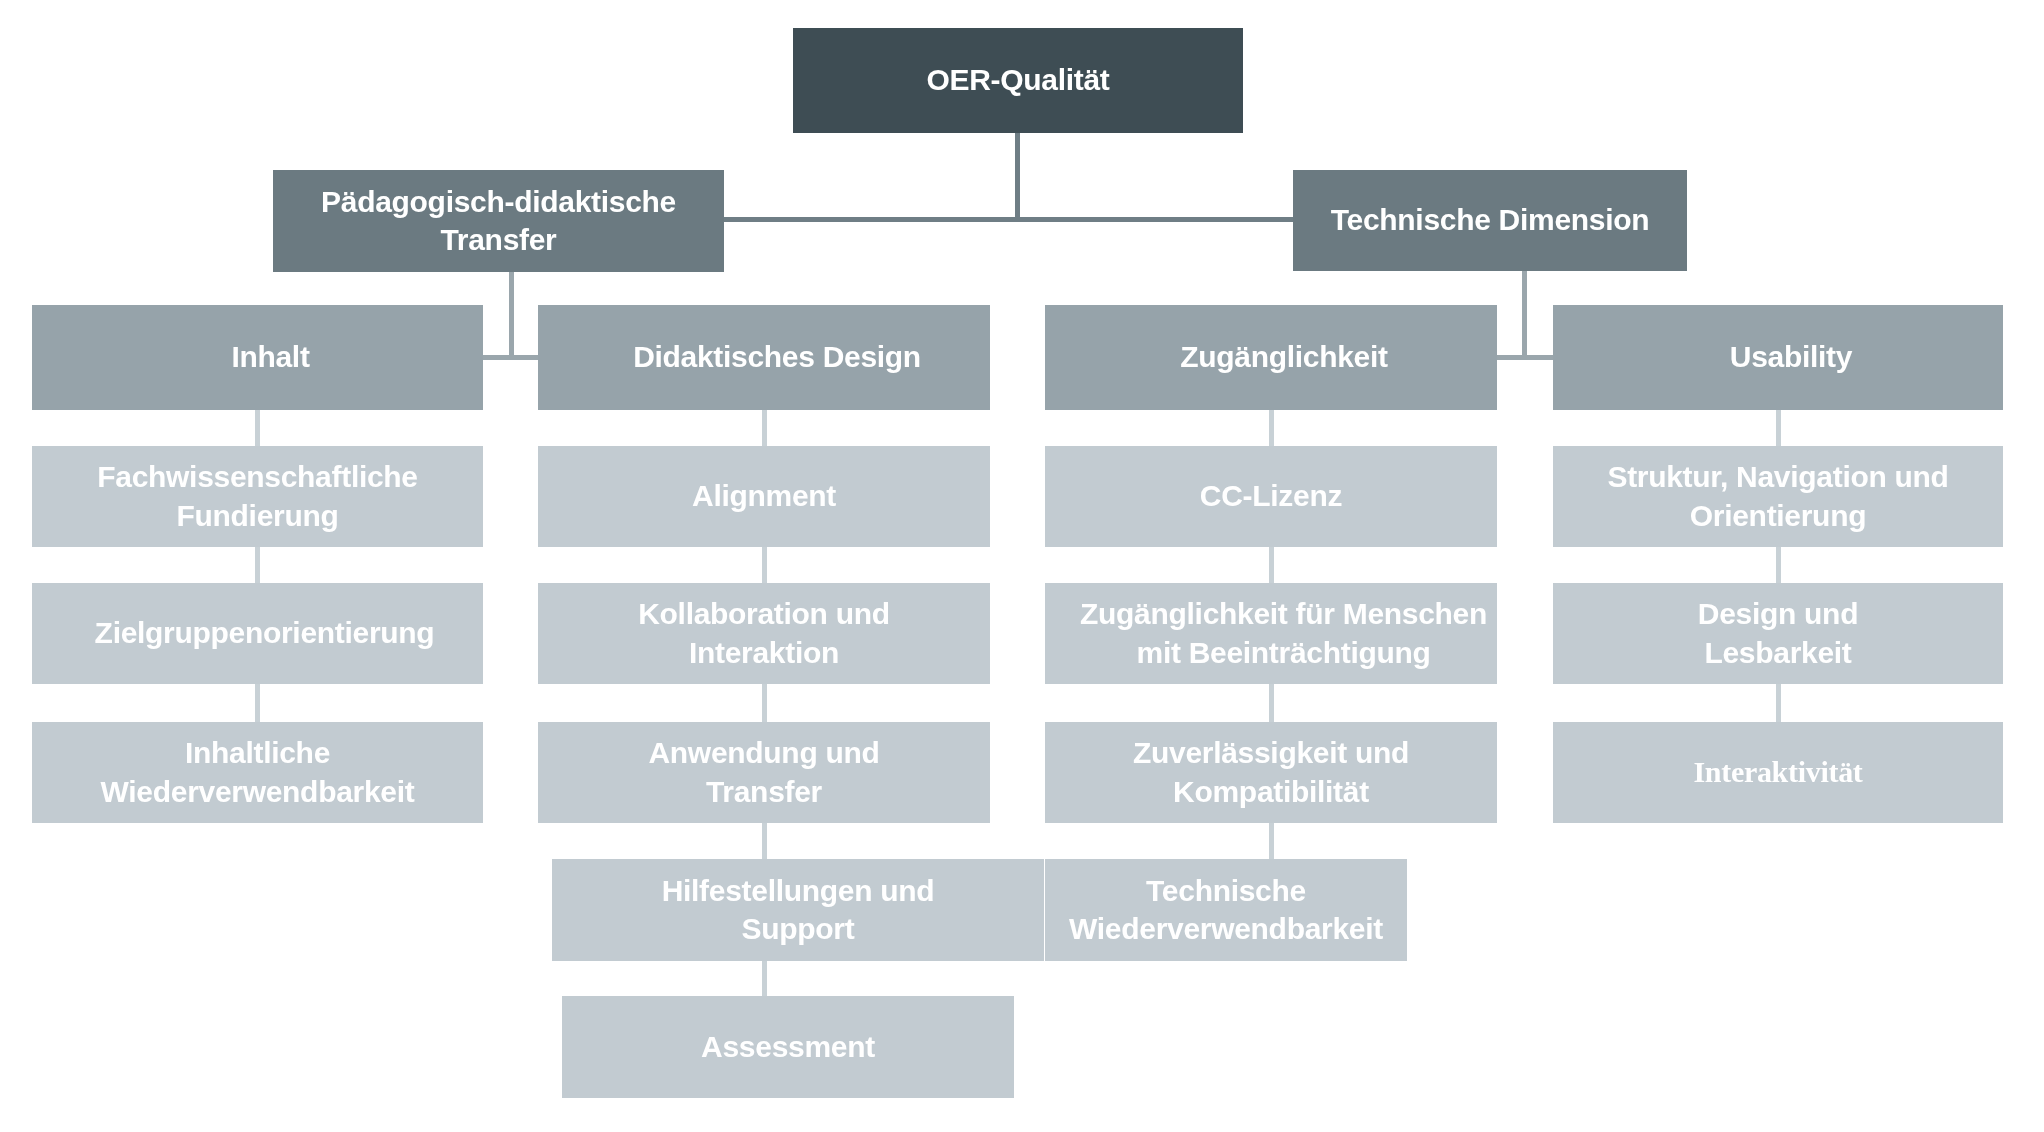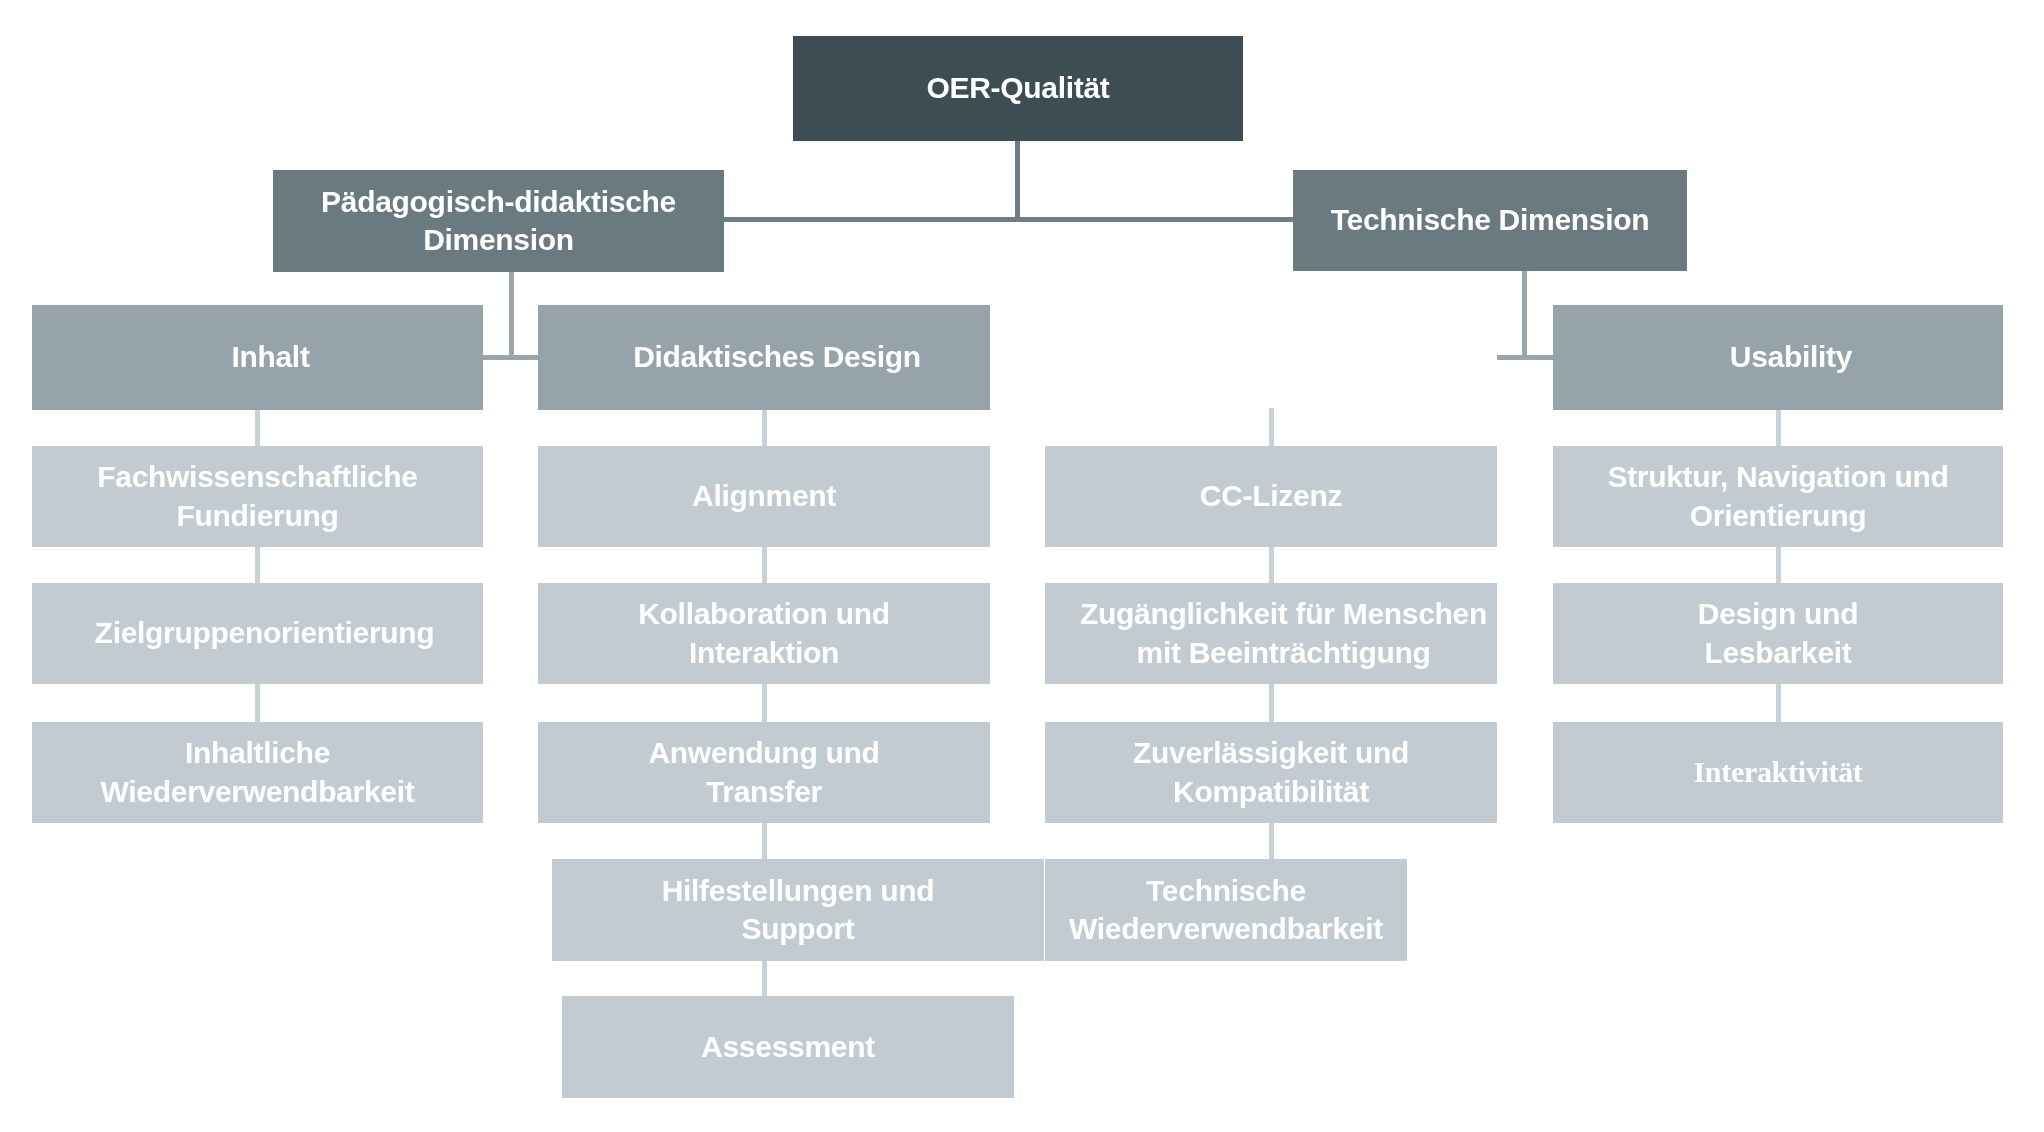--- a/index.html
+++ b/index.html
@@ -75,37 +75,40 @@
 
   <div class="conn light" style="left:1269px;top:408px;width:5px;height:40px;"></div>
   <div class="conn light" style="left:1269px;top:545px;width:5px;height:40px;"></div>
   <div class="conn light" style="left:1269px;top:682px;width:5px;height:42px;"></div>
   <div class="conn light" style="left:1269px;top:820px;width:5px;height:41px;"></div>
 
   <div class="conn light" style="left:1776px;top:408px;width:5px;height:40px;"></div>
   <div class="conn light" style="left:1776px;top:545px;width:5px;height:40px;"></div>
   <div class="conn light" style="left:1776px;top:682px;width:5px;height:42px;"></div>
 
-  <div class="box lv1" style="left:793px;top:36px;width:450px;height:105px;">
+  <div class="box lv1" style="left:793px;top:28px;width:450px;height:105px;">
     <span class="label">OER-Qualität</span>
   </div>
 
   <div class="box lv2" style="left:273px;top:170px;width:451px;height:102px;">
     <span class="label">Pädagogisch-didaktische
-Dimension</span>
+Transfer</span>
   </div>
   <div class="box lv2" style="left:1293px;top:170px;width:394px;height:101px;">
     <span class="label">Technische Dimension</span>
   </div>
 
   <div class="box lv3" style="left:32px;top:305px;width:451px;height:105px;">
     <span class="label">Inhalt</span>
   </div>
   <div class="box lv3" style="left:538px;top:305px;width:452px;height:105px;">
     <span class="label">Didaktisches Design</span>
+  </div>
+  <div class="box lv3" style="left:1045px;top:305px;width:452px;height:105px;">
+    <span class="label">Zugänglichkeit</span>
   </div>
   <div class="box lv3" style="left:1553px;top:305px;width:450px;height:105px;">
     <span class="label">Usability</span>
   </div>
 
   <div class="box lv4" style="left:32px;top:446px;width:451px;height:101px;">
     <span class="label">Fachwissenschaftliche
 Fundierung</span>
   </div>
   <div class="box lv4" style="left:32px;top:583px;width:451px;height:101px;padding-left:24px;">

